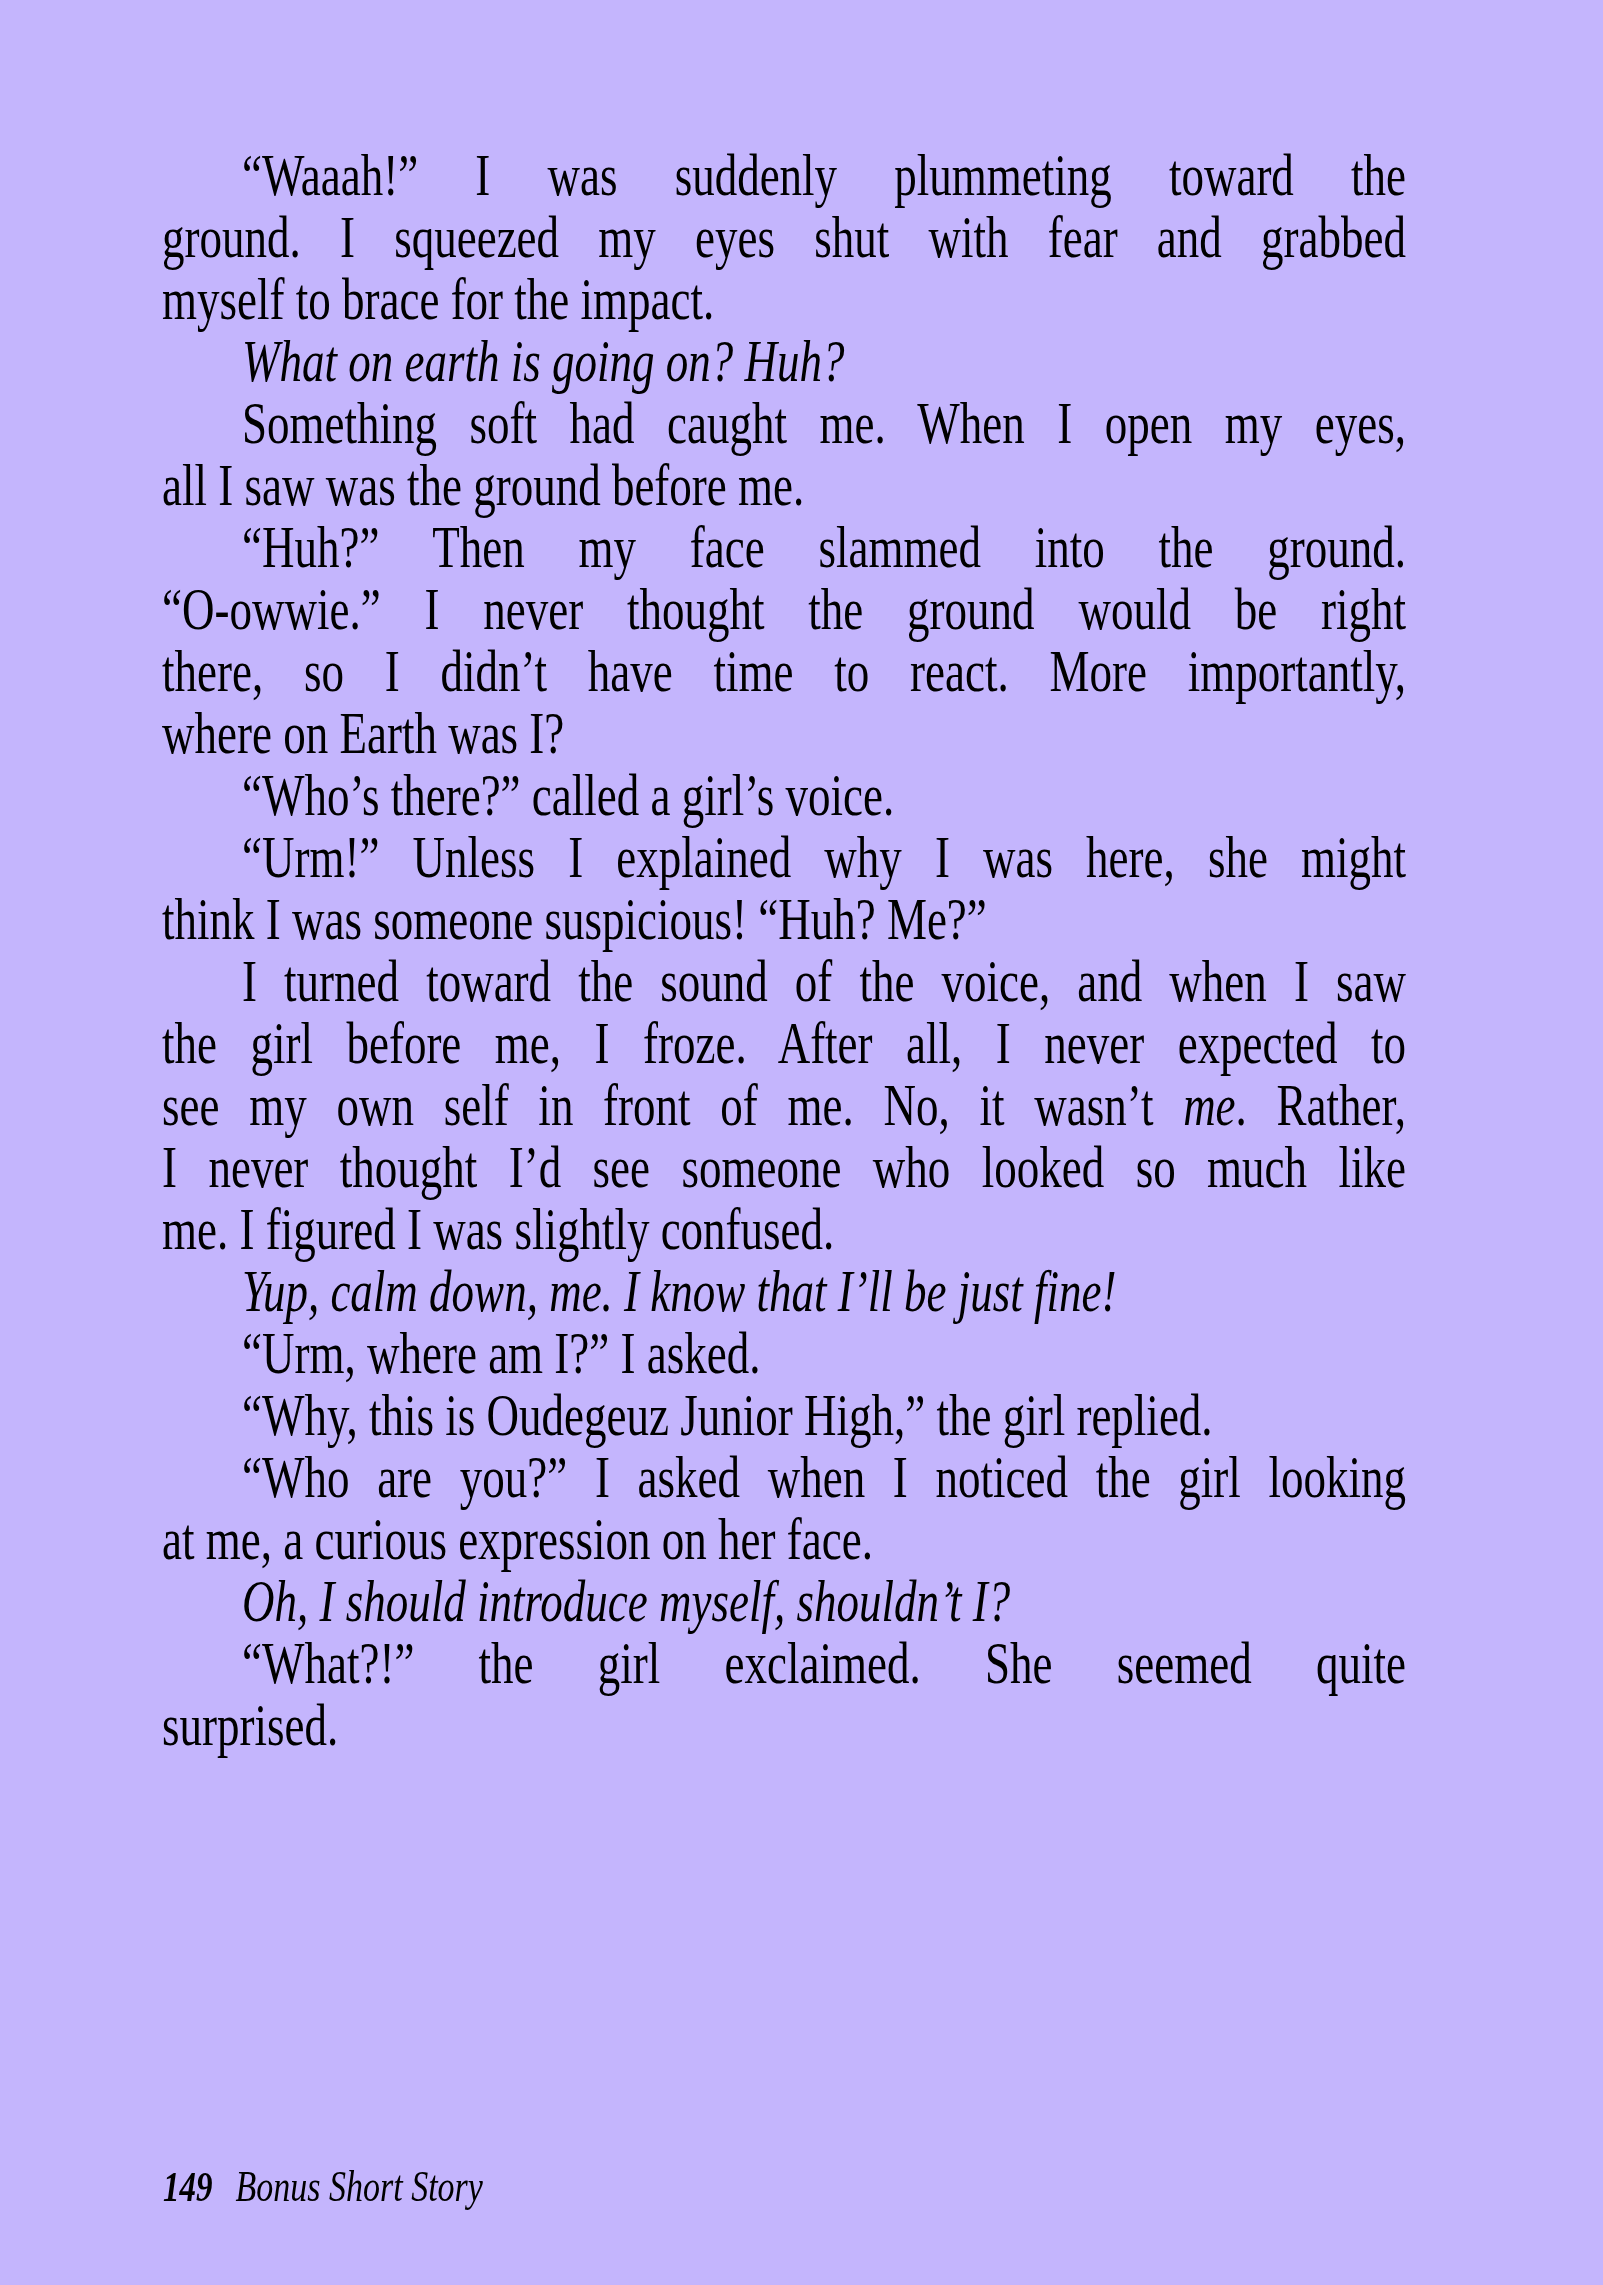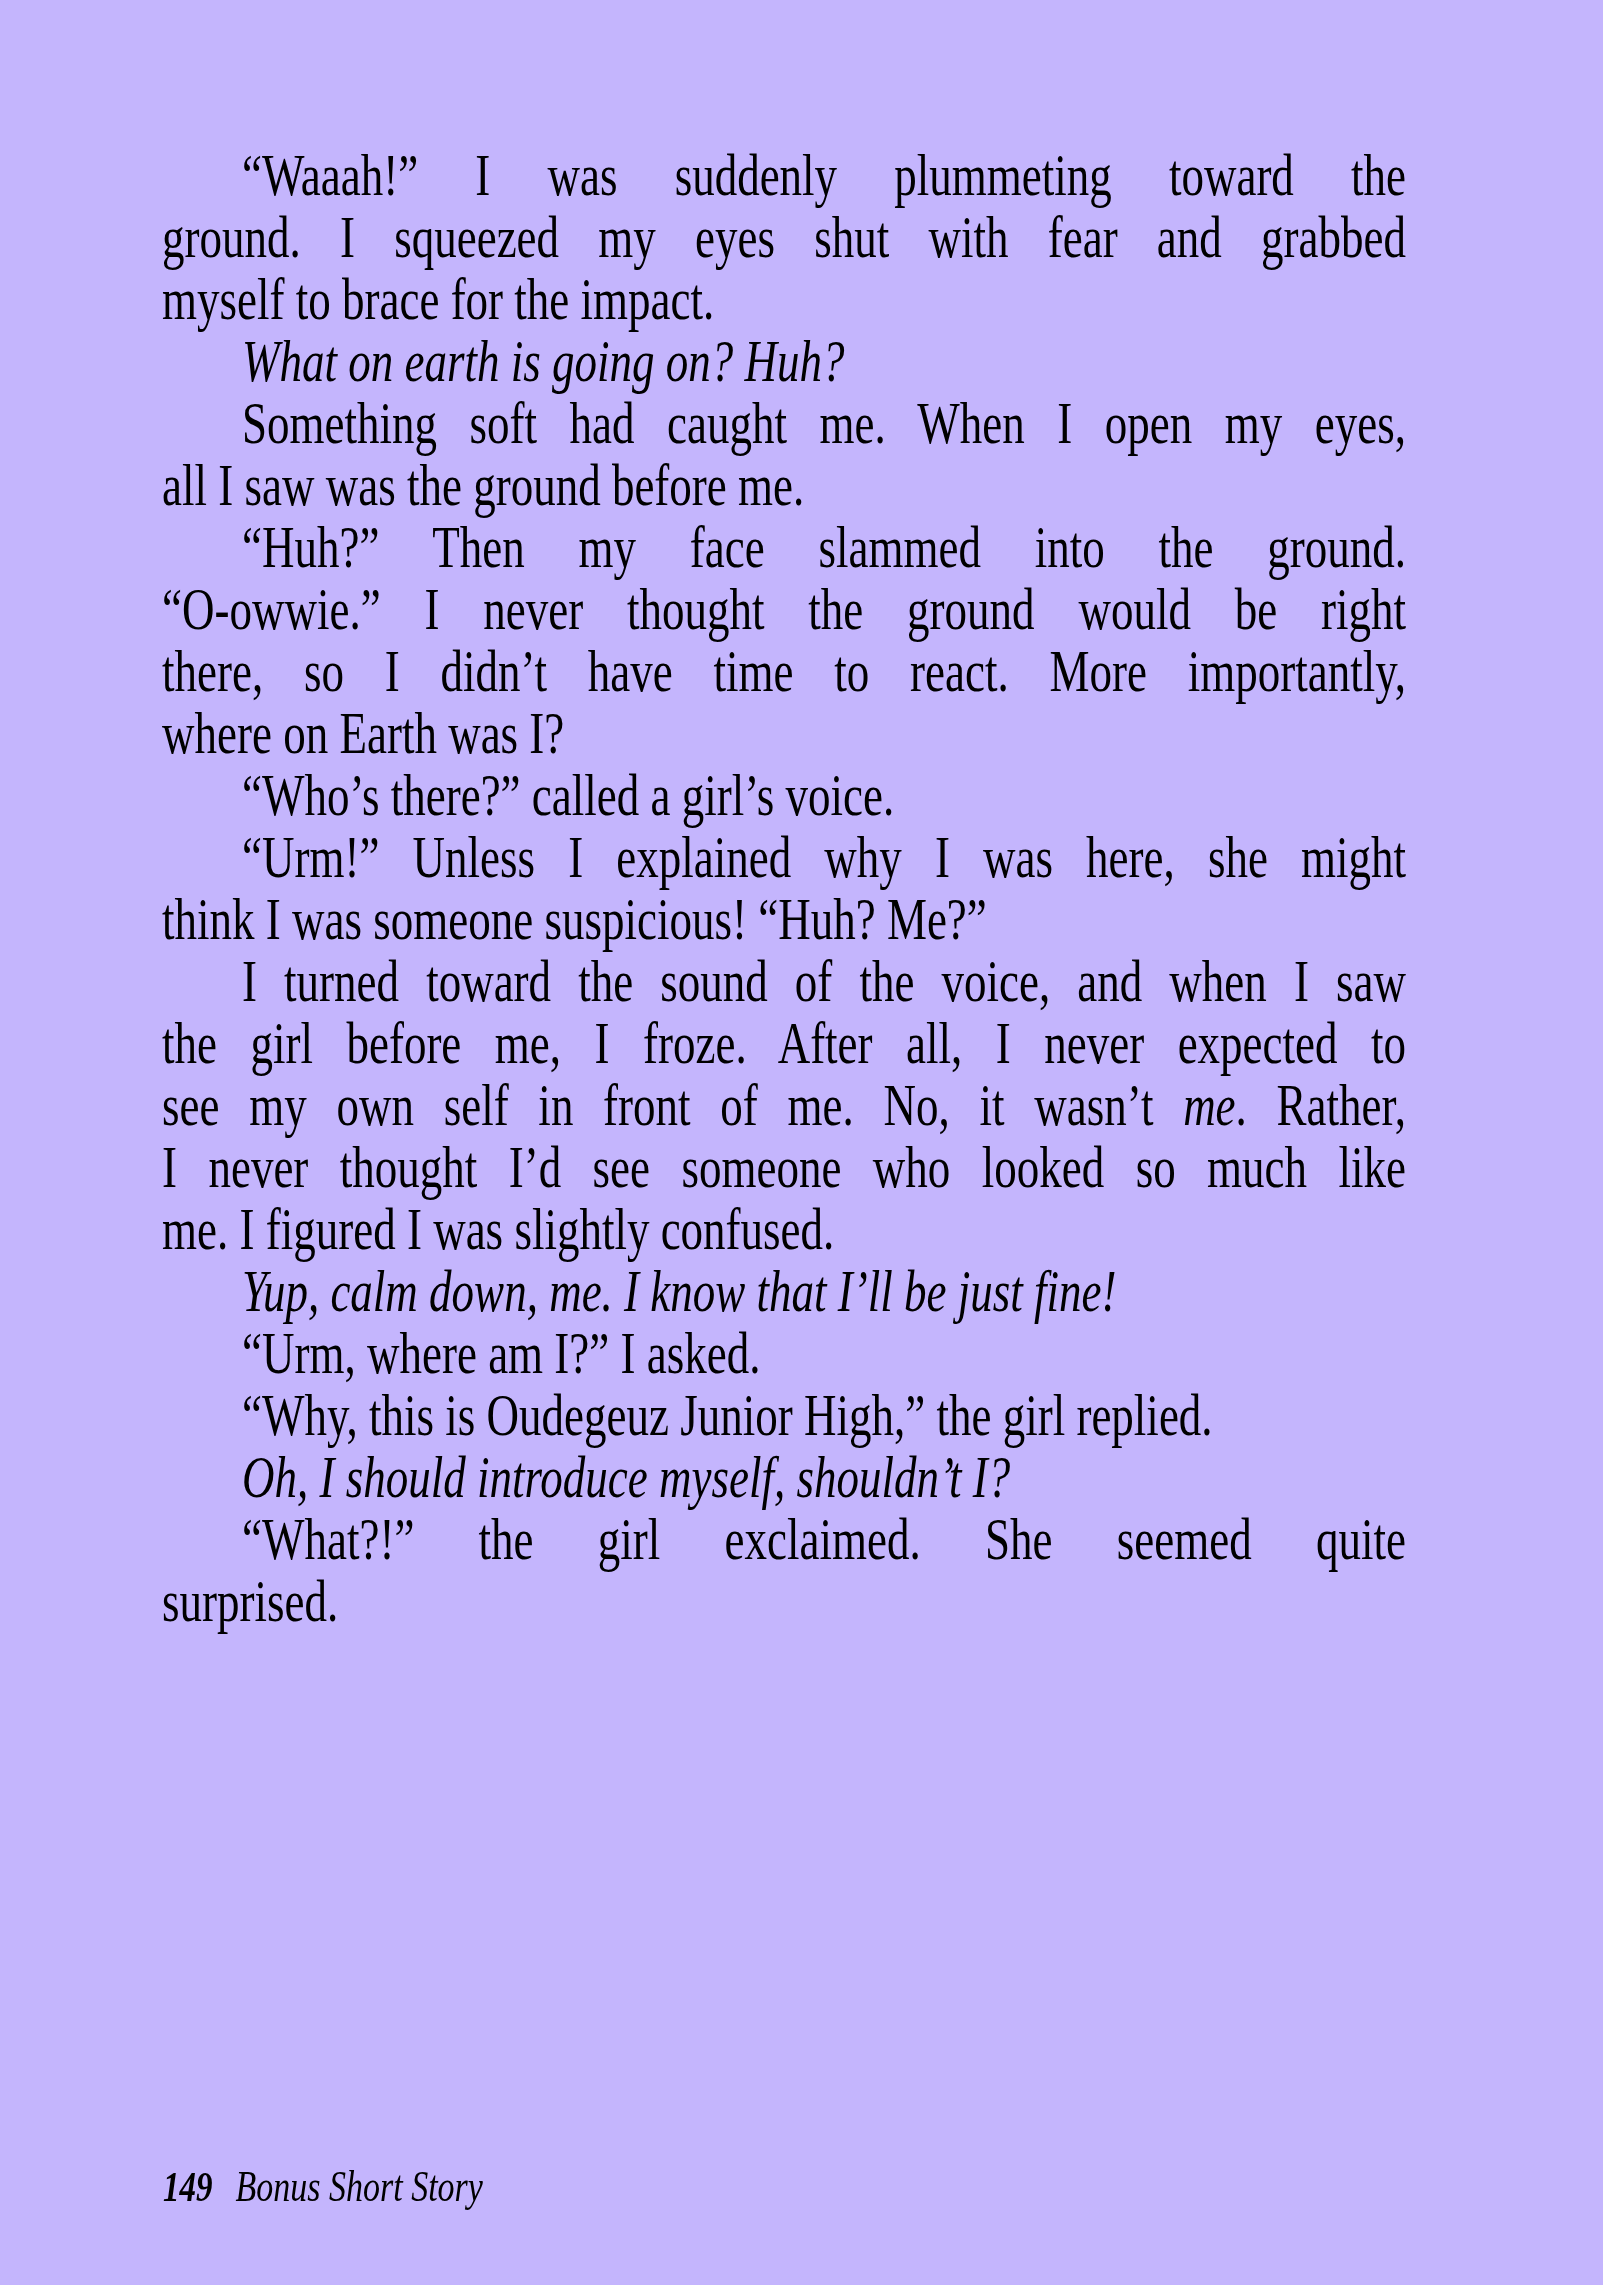--- a/index.html
+++ b/index.html
@@ -100,20 +100,24 @@
       </div>
       <div class="para italic">
         <div class="line first last">Yup, calm down, me. I know that I’ll be just fine!</div>
       </div>
       <div class="para">
         <div class="line first last">“Urm, where am I?” I asked.</div>
       </div>
       <div class="para">
         <div class="line first last">“Why, this is Oudegeuz Junior High,” the girl replied.</div>
       </div>
+      <div class="para">
+        <div class="line first">“Who are you?” I asked when I noticed the girl looking</div>
+        <div class="line last">at me, a curious expression on her face.</div>
+      </div>
       <div class="para italic">
         <div class="line first last">Oh, I should introduce myself, shouldn’t I?</div>
       </div>
       <div class="para">
         <div class="line first">“What?!” the girl exclaimed. She seemed quite</div>
         <div class="line last">surprised.</div>
       </div>
     </div>
   <div class="footer">
     <span class="page-num">149</span>

